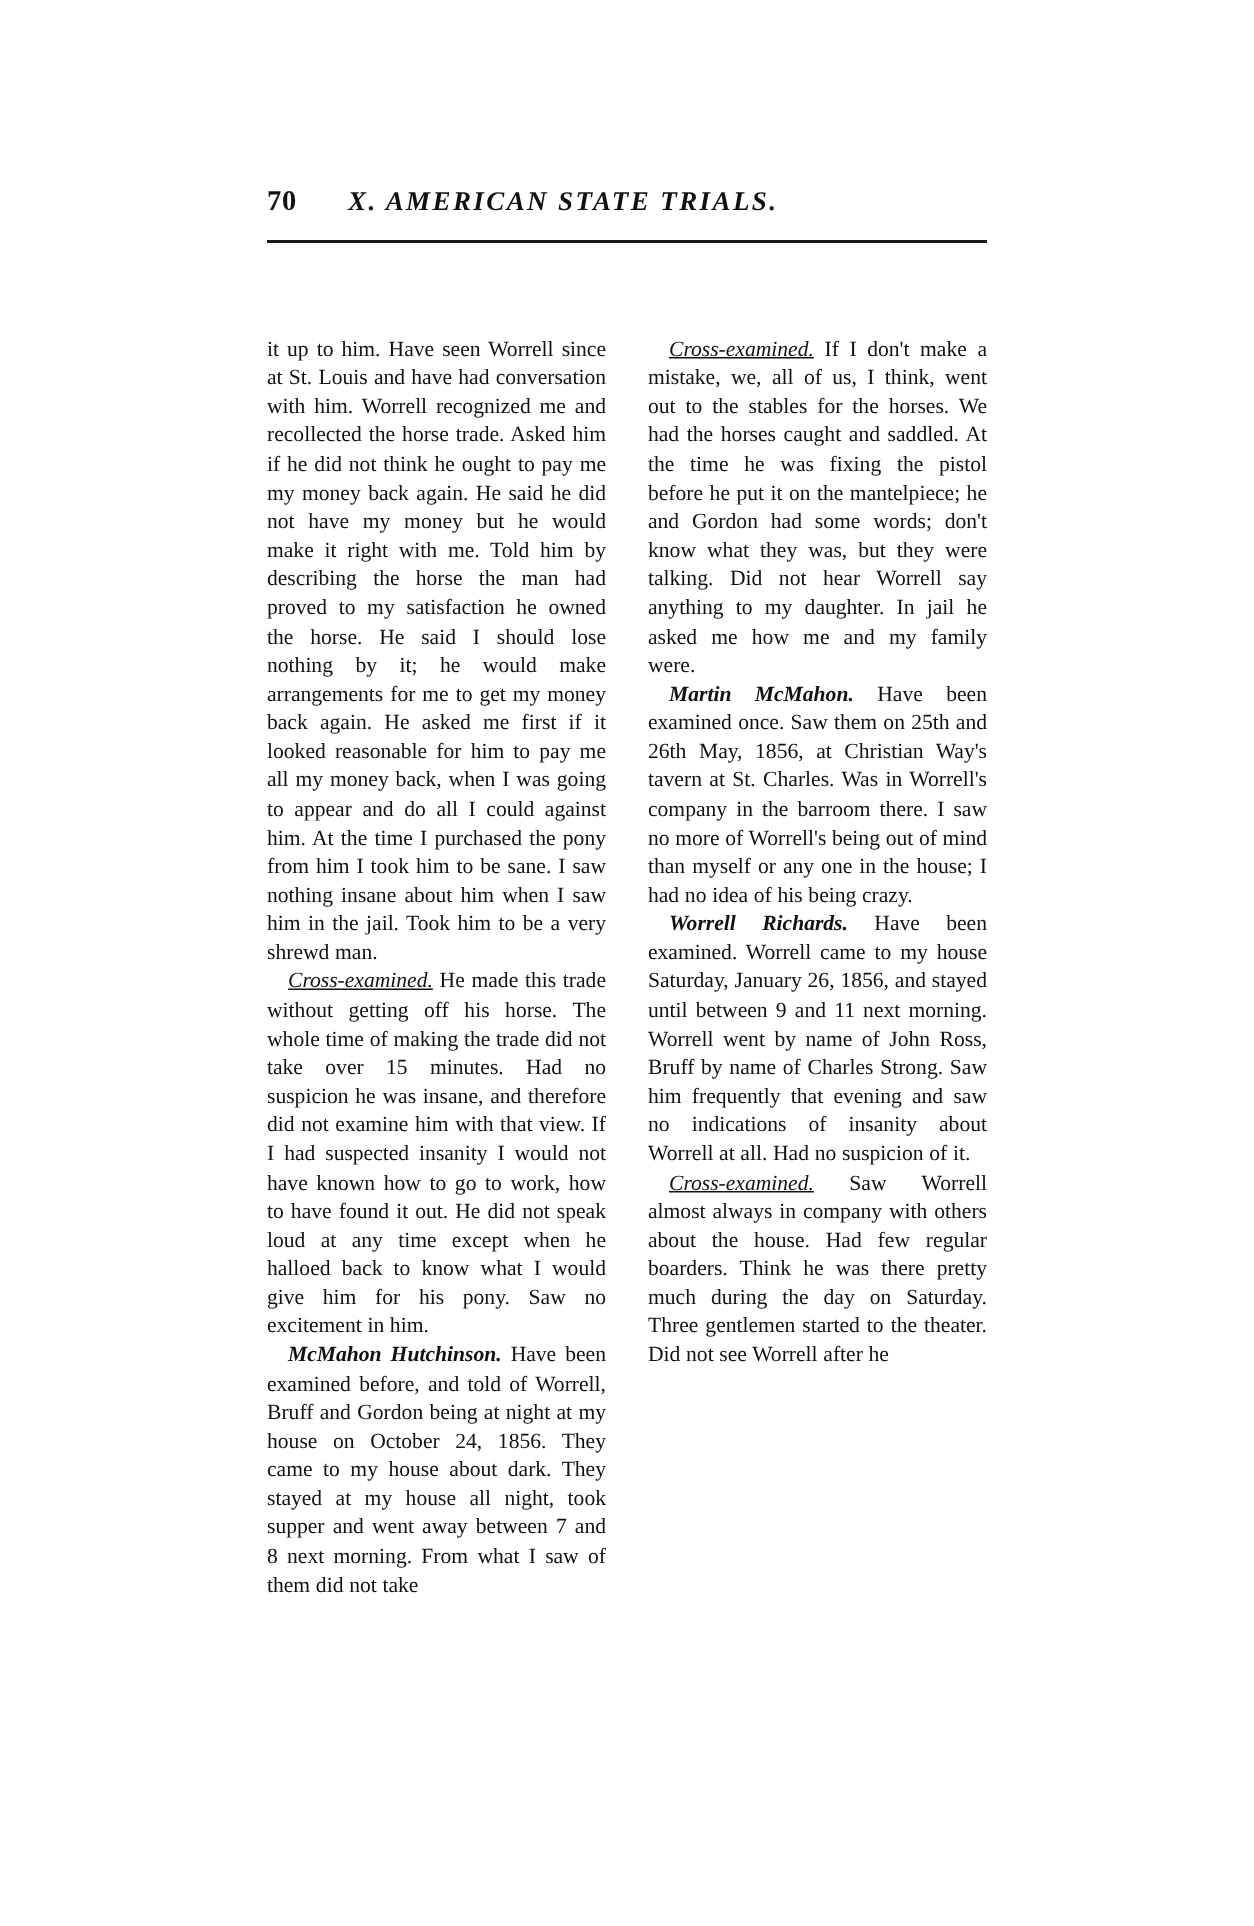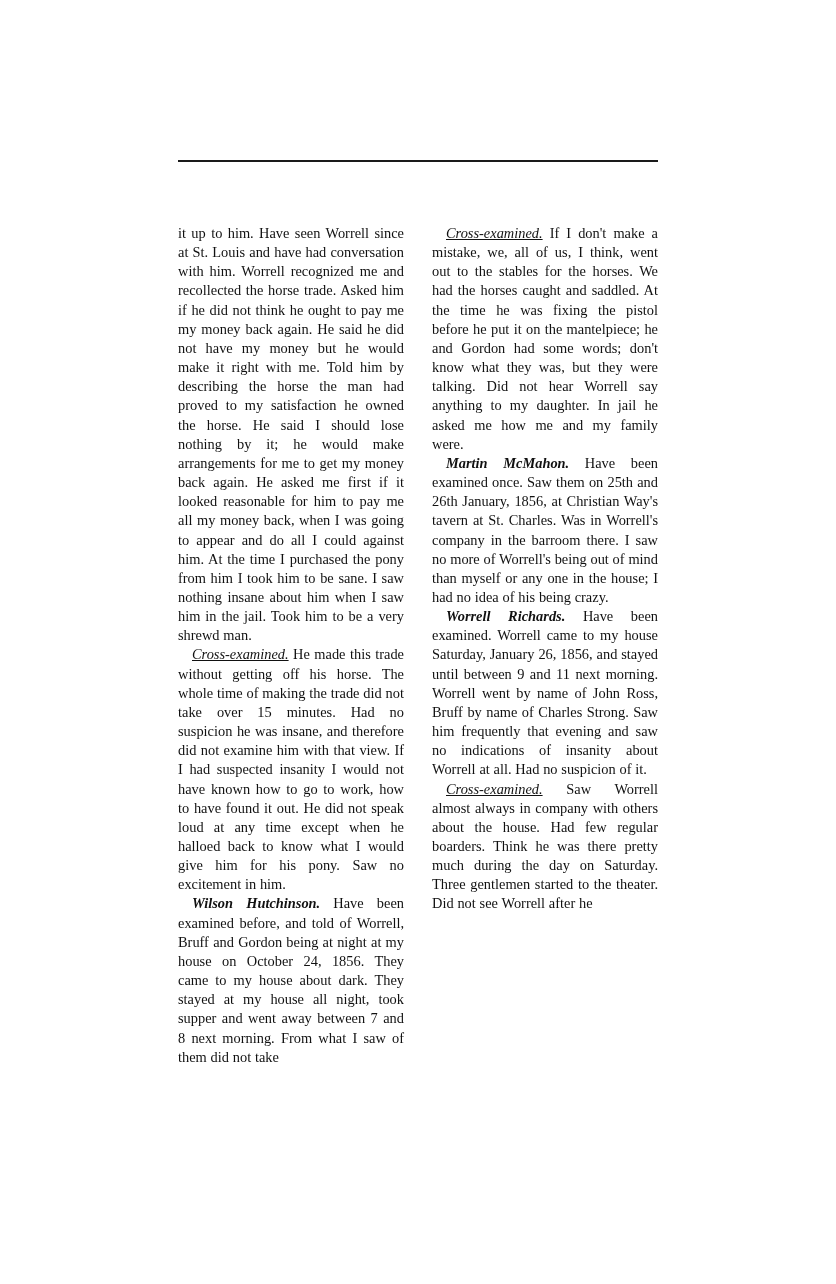--- a/index.html
+++ b/index.html
@@ -96,43 +96,47 @@
     text-decoration: underline;
   }
   
   .col p { word-spacing: 0.2px; }
 </style>
 </head>
 <body>
 
 <div class="page">
 
+  <div class="header">
+    <span class="folio">70</span>
+    <span class="running-title">X.  AMERICAN STATE TRIALS.</span>
+  </div>
 
   <div class="rule"></div>
 
   <div class="columns">
 
     <div class="col">
       <p>
         <span>it up to him.  Have seen Worrell since at St. Louis and have had conversation with him.  Worrell recognized me and recollected the horse trade.    Asked him if he did not think he ought to pay me my money back again.  He said he did not have my money but he would make it right with me.  Told him by describing the horse the man had proved to my satisfaction he owned the horse. He said I should lose nothing by it; he would make arrangements for me to get my money back again.  He asked me first if it looked reasonable for him to pay me all my money back, when I was going to appear and do all I could against him.  At the time I purchased the pony from him I took him to be sane.  I saw nothing insane about him when I saw him in the jail.  Took him to be a very shrewd man.</span>
       </p>
       <p class="indent">
         <span class="caselabel">Cross-examined.</span><span> He made this trade without getting off his horse.  The whole time of making the trade did not take over 15 minutes.  Had no suspicion he was insane, and therefore did not examine him with that view. If I had suspected insanity I would not have known how to go to work, how to have found it out.  He did not speak loud at any time except when he halloed back to know what I would give him for his pony.  Saw no excitement in him.</span>
       </p>
       <p class="indent">
-        <span class="speaker">Wilson  Hutchinson.</span><span>  Have been examined before, and told of Worrell, Bruff and Gordon being at night at my house on October 24, 1856.  They came to my house about dark.  They stayed at my house all night, took supper and went away between 7 and 8 next morning.  From what I saw of them did not take</span>
+        <span class="speaker">McMahon  Hutchinson.</span><span>  Have been examined before, and told of Worrell, Bruff and Gordon being at night at my house on October 24, 1856.  They came to my house about dark.  They stayed at my house all night, took supper and went away between 7 and 8 next morning.  From what I saw of them did not take</span>
       </p>
     </div>
 
     <div class="col">
       <p class="indent">
         <span class="caselabel">Cross-examined.</span><span>  If I don't make a mistake, we, all of us, I think, went out to the stables for the horses.  We had the horses caught and saddled.  At the time he was fixing the pistol before he put it on the mantelpiece; he and Gordon had some words; don't know what they was, but they were talking.  Did not hear Worrell say anything to my daughter.  In jail he asked me how me and my family were.</span>
       </p>
       <p class="indent">
-        <span class="speaker">Martin McMahon.</span><span>  Have been examined once.  Saw them on 25th and 26th January, 1856, at Christian Way's tavern at St. Charles.  Was in Worrell's company in the barroom there.  I saw no more of Worrell's being out of mind than myself or any one in the house; I had no idea of his being crazy.</span>
+        <span class="speaker">Martin McMahon.</span><span>  Have been examined once.  Saw them on 25th and 26th May, 1856, at Christian Way's tavern at St. Charles.  Was in Worrell's company in the barroom there.  I saw no more of Worrell's being out of mind than myself or any one in the house; I had no idea of his being crazy.</span>
       </p>
       <p class="indent">
         <span class="speaker">Worrell Richards.</span><span> Have been examined.  Worrell came to my house Saturday, January 26, 1856, and stayed until between 9 and 11 next morning.  Worrell went by name of John Ross, Bruff by name of Charles Strong.  Saw him frequently that evening and saw no indications of insanity about Worrell at all.  Had no suspicion of it.</span>
       </p>
       <p class="indent">
         <span class="caselabel">Cross-examined.</span><span>  Saw Worrell almost always in company with others about the house.  Had few regular boarders.  Think he was there pretty much during the day on Saturday.  Three gentlemen started to the theater. Did not see Worrell after he</span>
       </p>
     </div>
 
   </div>

